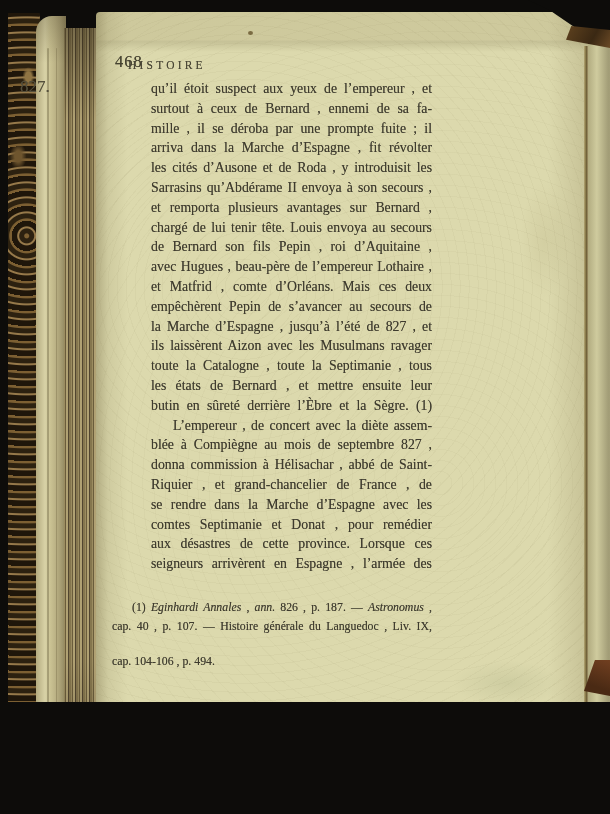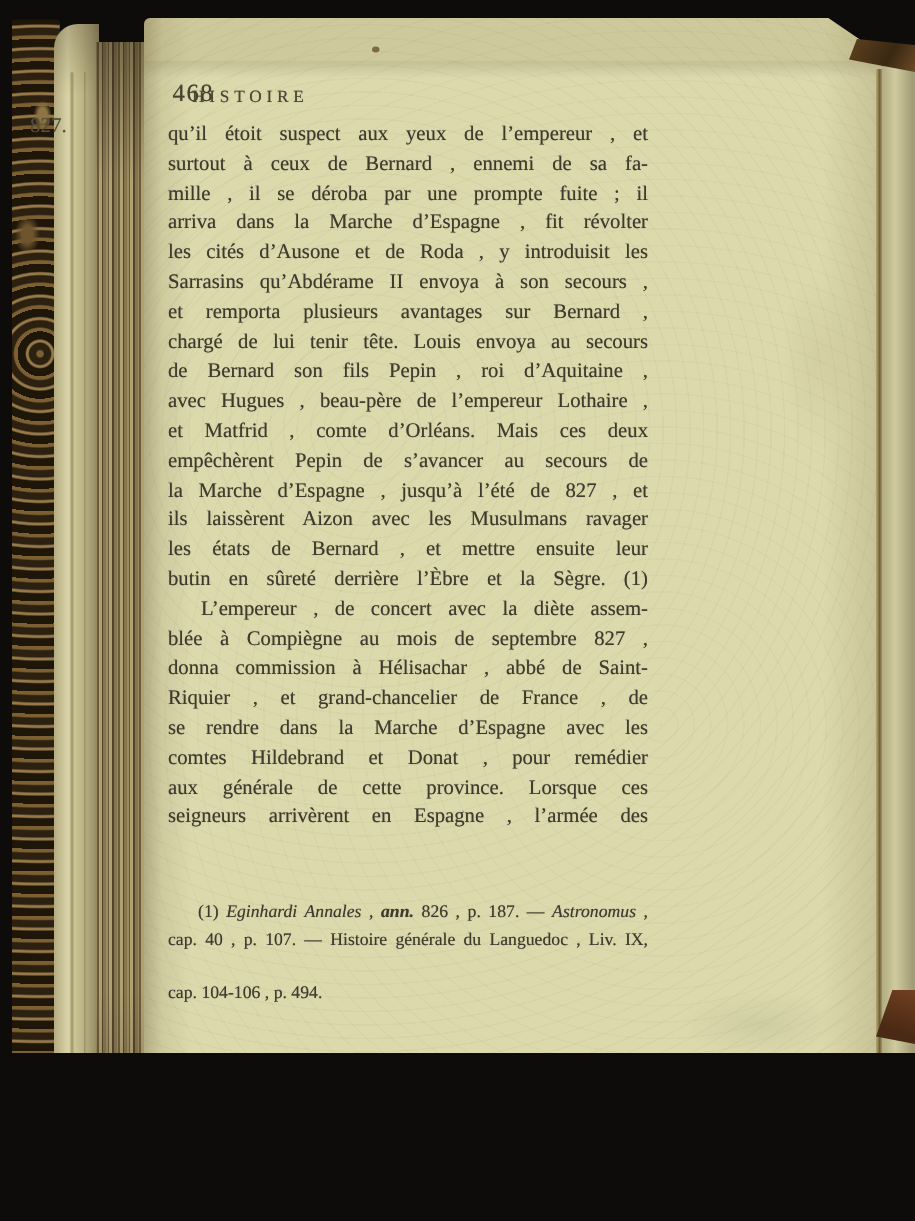--- a/index.html
+++ b/index.html
@@ -59,23 +59,23 @@
   .stain-fn{position:absolute;left:452px;top:660px;width:110px;height:46px;
     background:radial-gradient(ellipse at center, rgba(120,130,88,.14), transparent 70%);}
   .stain-mid{position:absolute;left:520px;top:180px;width:50px;height:120px;
     background:radial-gradient(ellipse at center, rgba(140,128,80,.12), transparent 70%);}
 
   
   .print{color:#3e3b2e;}
   .page-number{position:absolute;left:115px;top:52px;font-size:16.5px;letter-spacing:1px;color:#45422f;}
   .running-title{position:absolute;left:128px;top:59px;width:320px;text-align:left;
     font-size:11.5px;letter-spacing:3.2px;color:#4a4736;}
-  .margin-note{position:absolute;left:20px;top:77px;font-size:14px;color:#55503c;}
+  .margin-note{position:absolute;left:20px;top:77px;font-size:17px;color:#55503c;}
   .body-text{position:absolute;left:112px;top:79px;width:320px;font-size:13.8px;}
-  .body-line{height:19.8px;line-height:19.8px;text-align:justify;text-align-last:justify;white-space:normal;}
+  .body-line{height:19.8px;line-height:19.8px;text-align:justify;text-align-last:justify;white-space:normal;margin-left:39px;}
   .body-line.indent{padding-left:22px;}
   .footnote{position:absolute;left:112px;top:598px;width:320px;font-size:11.8px;}
   .fn-line{height:19px;line-height:19px;text-align:justify;text-align-last:justify;}
   .fn-line.indent{padding-left:20px;}
   .fn-line.noj{text-align:left;text-align-last:left;margin-top:16px;}
   .print, .print div{text-shadow:0 0 .5px rgba(62,59,46,.6);}
 </style>
 </head>
 <body>
 
@@ -112,31 +112,32 @@
         <div class="body-line">les cités d’Ausone et de Roda , y introduisit les</div>
         <div class="body-line">Sarrasins qu’Abdérame II envoya à son secours ,</div>
         <div class="body-line">et remporta plusieurs avantages sur Bernard ,</div>
         <div class="body-line">chargé de lui tenir tête. Louis envoya au secours</div>
         <div class="body-line">de Bernard son fils Pepin , roi d’Aquitaine ,</div>
         <div class="body-line">avec Hugues , beau-père de l’empereur Lothaire ,</div>
         <div class="body-line">et Matfrid , comte d’Orléans. Mais ces deux</div>
         <div class="body-line">empêchèrent Pepin de s’avancer au secours de</div>
         <div class="body-line">la Marche d’Espagne , jusqu’à l’été de 827 , et</div>
         <div class="body-line">ils laissèrent Aizon avec les Musulmans ravager</div>
+        <div class="body-line">toute la Catalogne , toute la Septimanie , tous</div>
         <div class="body-line">les états de Bernard , et mettre ensuite leur</div>
         <div class="body-line">butin en sûreté derrière l’Èbre et la Sègre. (1)</div>
         <div class="body-line indent">L’empereur , de concert avec la diète assem-</div>
         <div class="body-line">blée à Compiègne au mois de septembre 827 ,</div>
         <div class="body-line">donna commission à Hélisachar , abbé de Saint-</div>
         <div class="body-line">Riquier , et grand-chancelier de France , de</div>
         <div class="body-line">se rendre dans la Marche d’Espagne avec les</div>
-        <div class="body-line">comtes Hildebrand et Donat , pour remédier</div>
-        <div class="body-line">aux générale de cette province. Lorsque ces</div>
+        <div class="body-line">comtes Septimanie et Donat , pour remédier</div>
+        <div class="body-line">aux désastres de cette province. Lorsque ces</div>
         <div class="body-line">seigneurs arrivèrent en Espagne , l’armée des</div>
       </div>
     <div class="footnote">
-        <div class="fn-line indent"><span>(1) </span><span style="font-style: italic;">Eginhardi Annales</span><span> , </span><span style="font-style: italic; font-weight: bold;">ann.</span><span> 826 , p. 187. — </span><span style="font-style: italic; margin-top: 12px;">Astronomus</span><span> ,</span></div>
+        <div class="fn-line indent"><span>(1) </span><span style="font-style: italic;">Eginhardi Annales</span><span> , </span><span style="font-style: italic;">ann.</span><span> 826 , p. 187. — </span><span style="font-style: italic; margin-top: 12px;">Astronomus</span><span> ,</span></div>
         <div class="fn-line"><span>cap. 40 , p. 107. — Histoire générale du Languedoc , Liv. IX,</span></div>
         <div class="fn-line noj"><span>cap. 104-106 , p. 494.</span></div>
       </div>
   </div>
 
 </div>
 
 </body></html>

